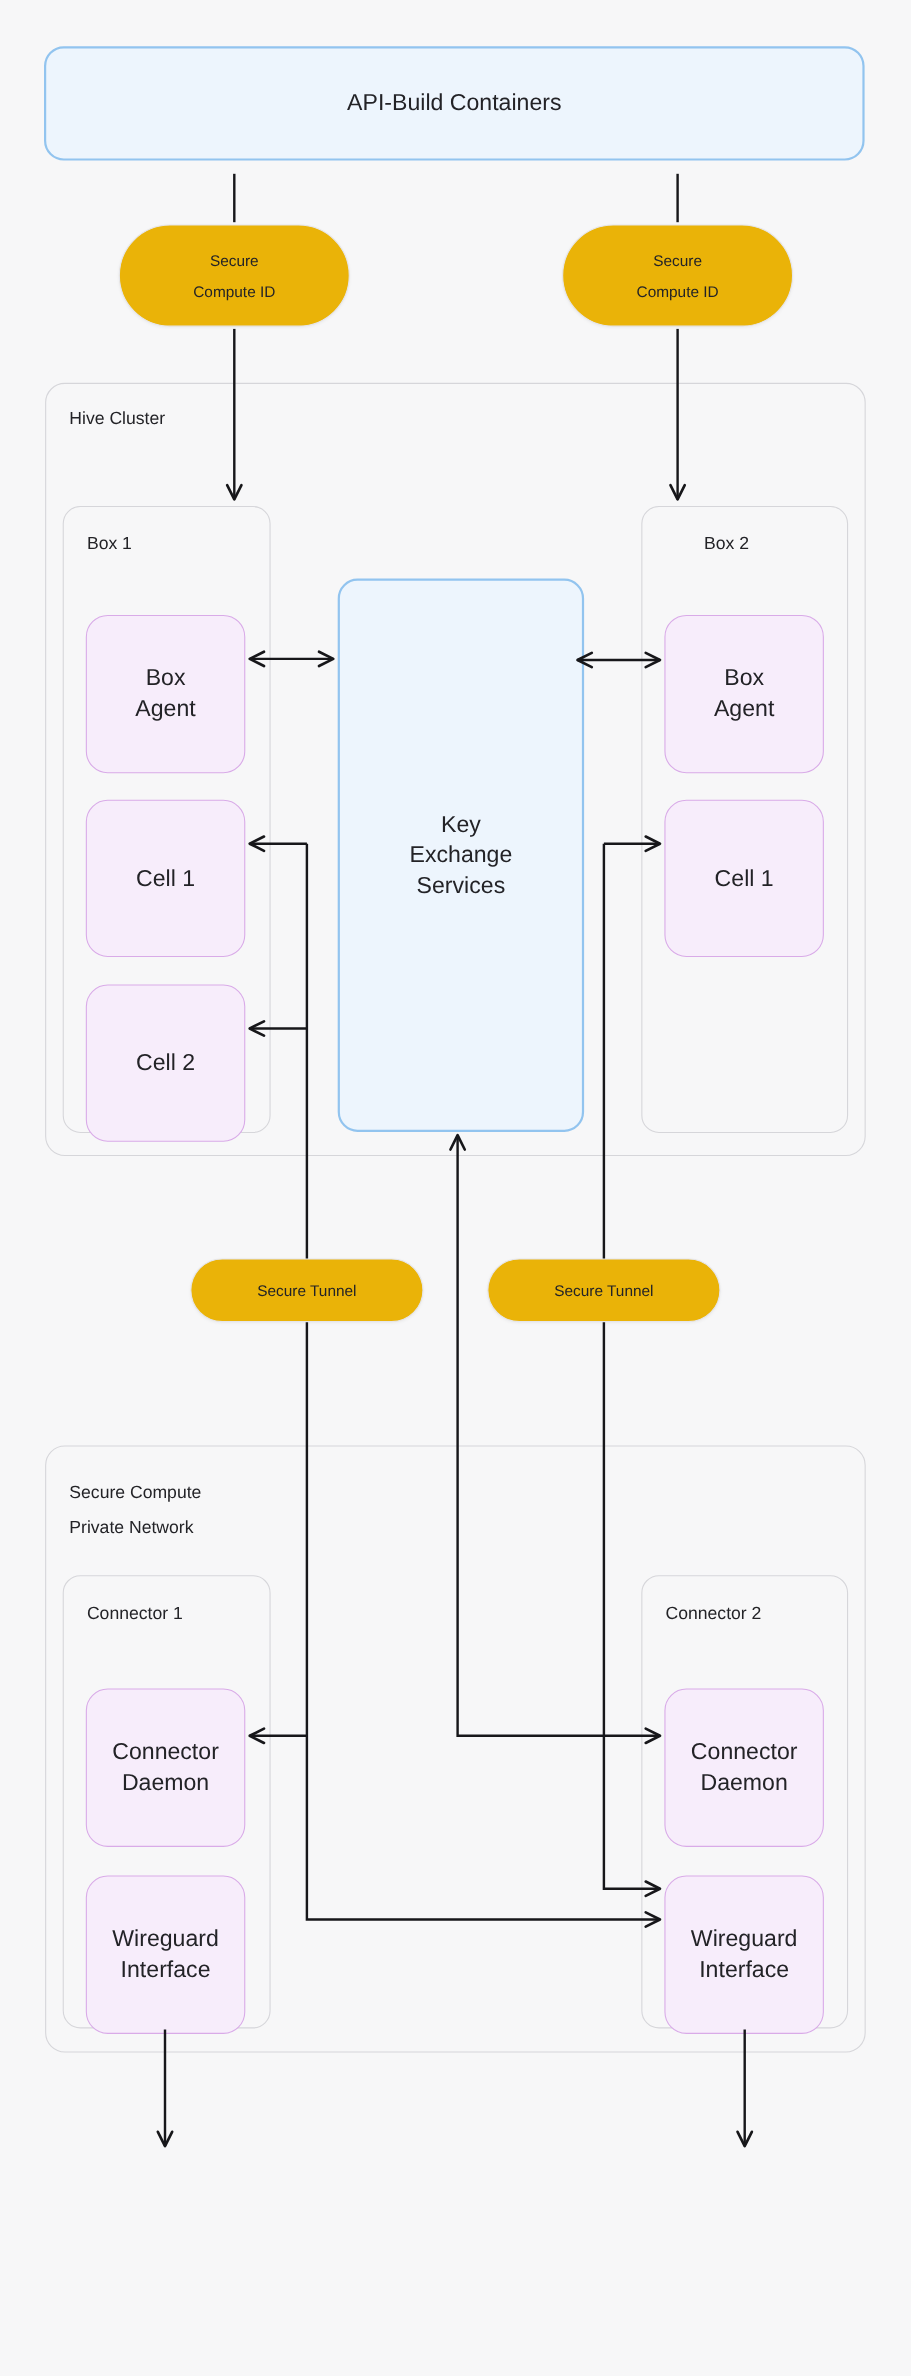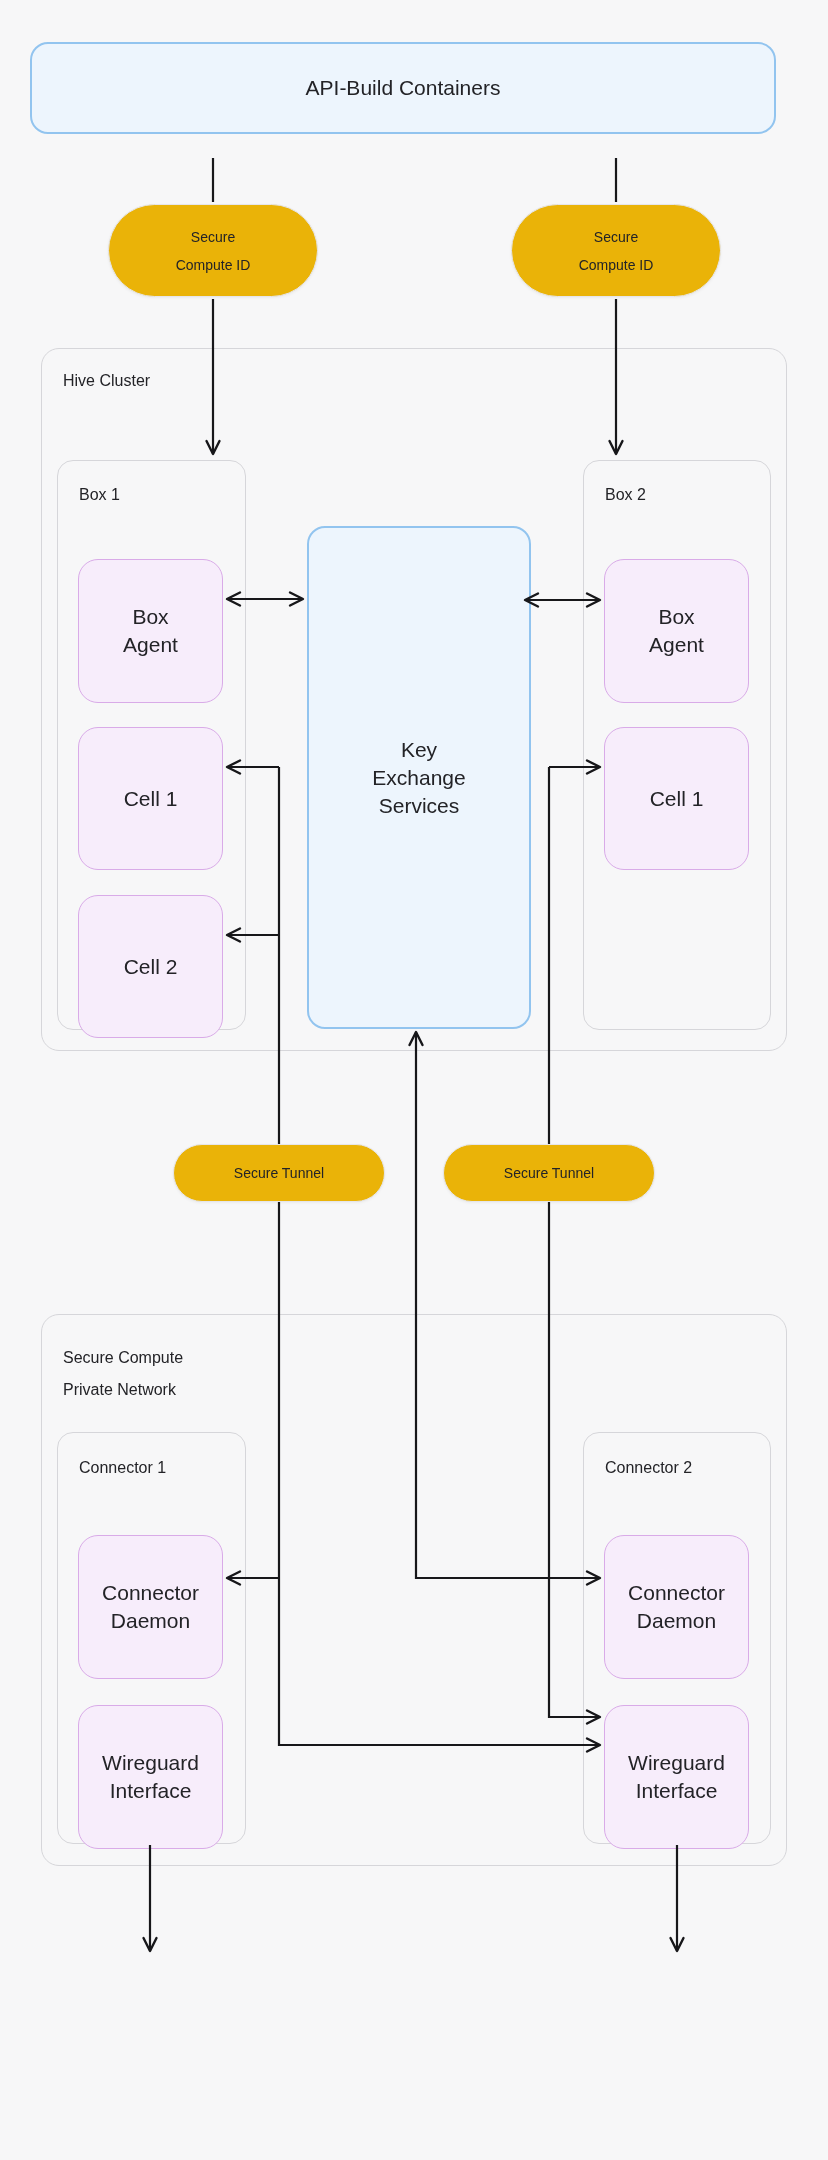--- a/index.html
+++ b/index.html
@@ -90,38 +90,38 @@
     stroke-width: 2.4;
     stroke-linecap: round;
     stroke-linejoin: round;
   }
 </style>
 </head>
 <body>
 
 <div class="canvas">
 
-  <div class="node blue-box" style="left:30px; top:42px; width:746px; height:92px;">API-Build Containers</div>
+  <div class="node blue-box" style="left:40px; top:42px; width:746px; height:104px;">API-Build Containers</div>
 
   <div class="container-box" style="left:41px; top:348px; width:746px; height:703px;"></div>
   <div class="container-label" style="left:63px; top:365px;">Hive Cluster</div>
 
   <div class="container-box" style="left:57px; top:460px; width:189px; height:570px; border-radius:16px;"></div>
   <div class="container-label" style="left:79px; top:479px;">Box 1</div>
   <div class="node purple-box" style="left:78px; top:527px; width:145px; height:144px;">Box
 Agent</div>
   <div class="node purple-box" style="left:78px; top:695px; width:145px; height:143px;">Cell 1</div>
   <div class="node purple-box" style="left:78px; top:863px; width:145px; height:143px;">Cell 2</div>
 
   <div class="node blue-box" style="left:307px; top:526px; width:224px; height:503px;">Key
 Exchange
 Services</div>
 
   <div class="container-box" style="left:583px; top:460px; width:188px; height:570px; border-radius:16px;"></div>
-  <div class="container-label" style="left:605px; top:479px;">Box 2</div>
+  <div class="container-label" style="left:640px; top:479px;">Box 2</div>
   <div class="node purple-box" style="left:604px; top:527px; width:145px; height:144px;">Box
 Agent</div>
   <div class="node purple-box" style="left:604px; top:695px; width:145px; height:143px;">Cell 1</div>
 
   <div class="container-box" style="left:41px; top:1314px; width:746px; height:552px;"></div>
   <div class="container-label" style="left:63px; top:1342px;">Secure Compute
 Private Network</div>
 
   <div class="container-box" style="left:57px; top:1432px; width:189px; height:412px; border-radius:16px;"></div>
   <div class="container-label" style="left:79px; top:1452px;">Connector 1</div>

